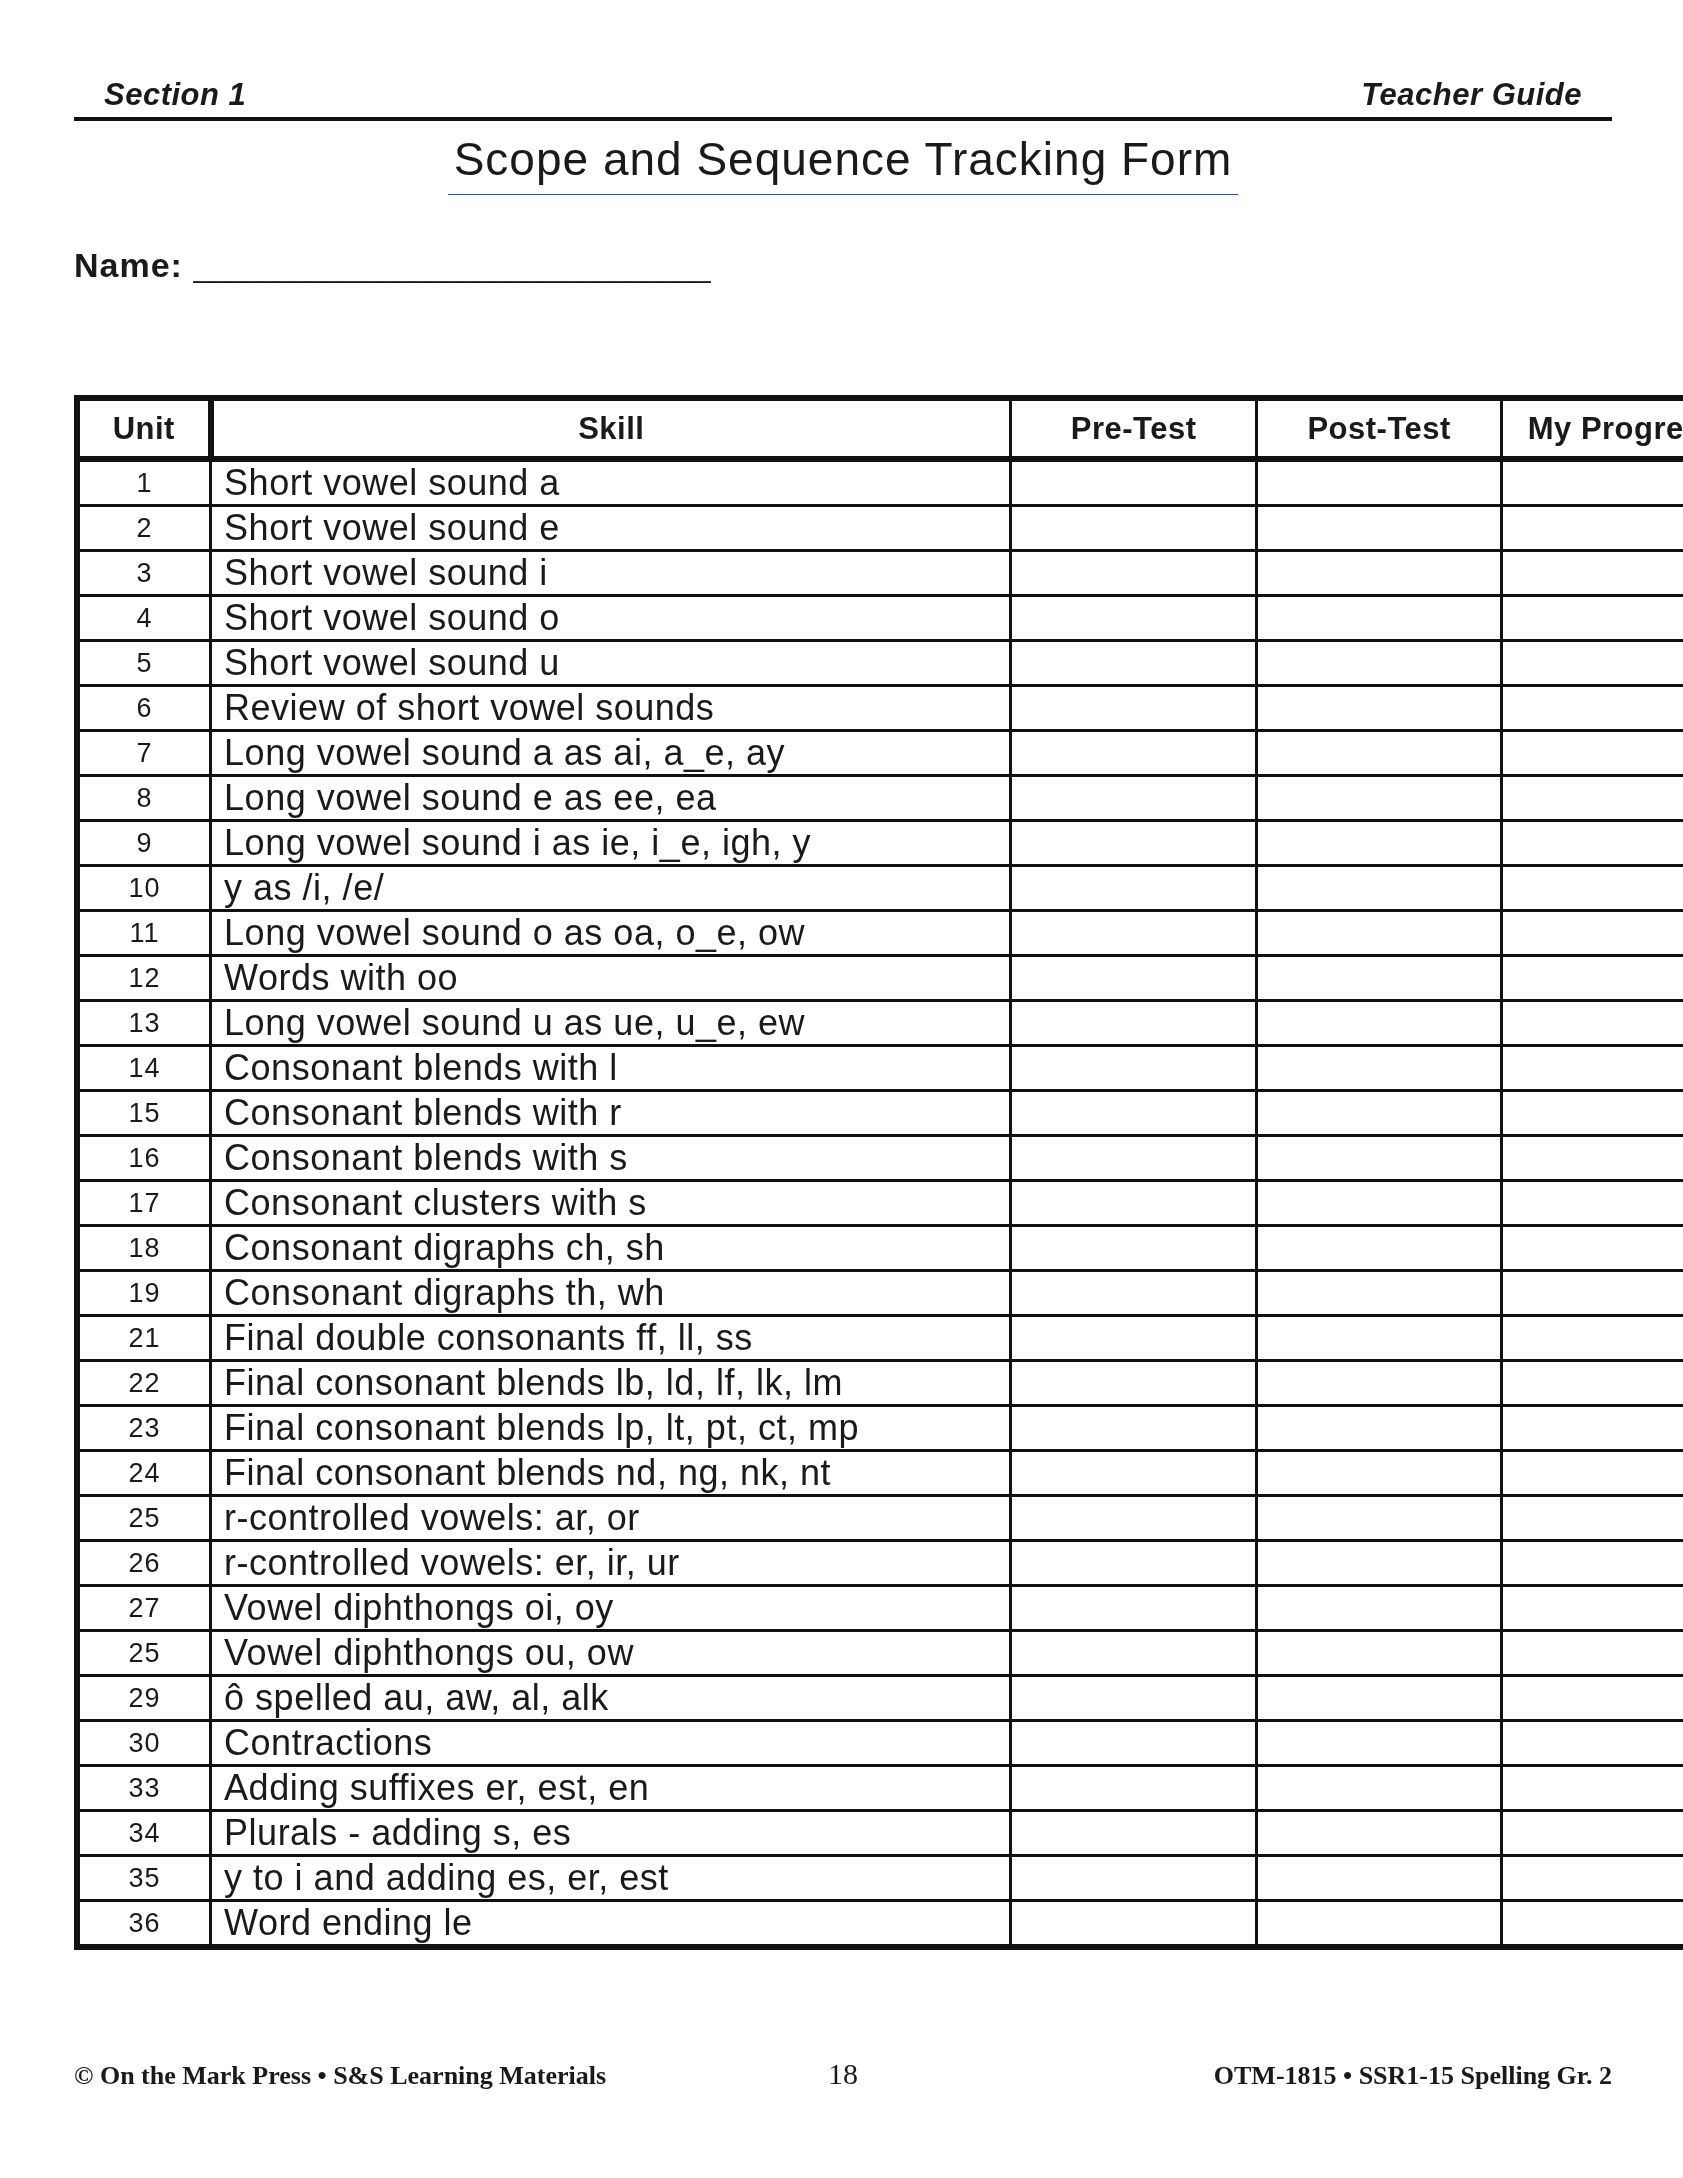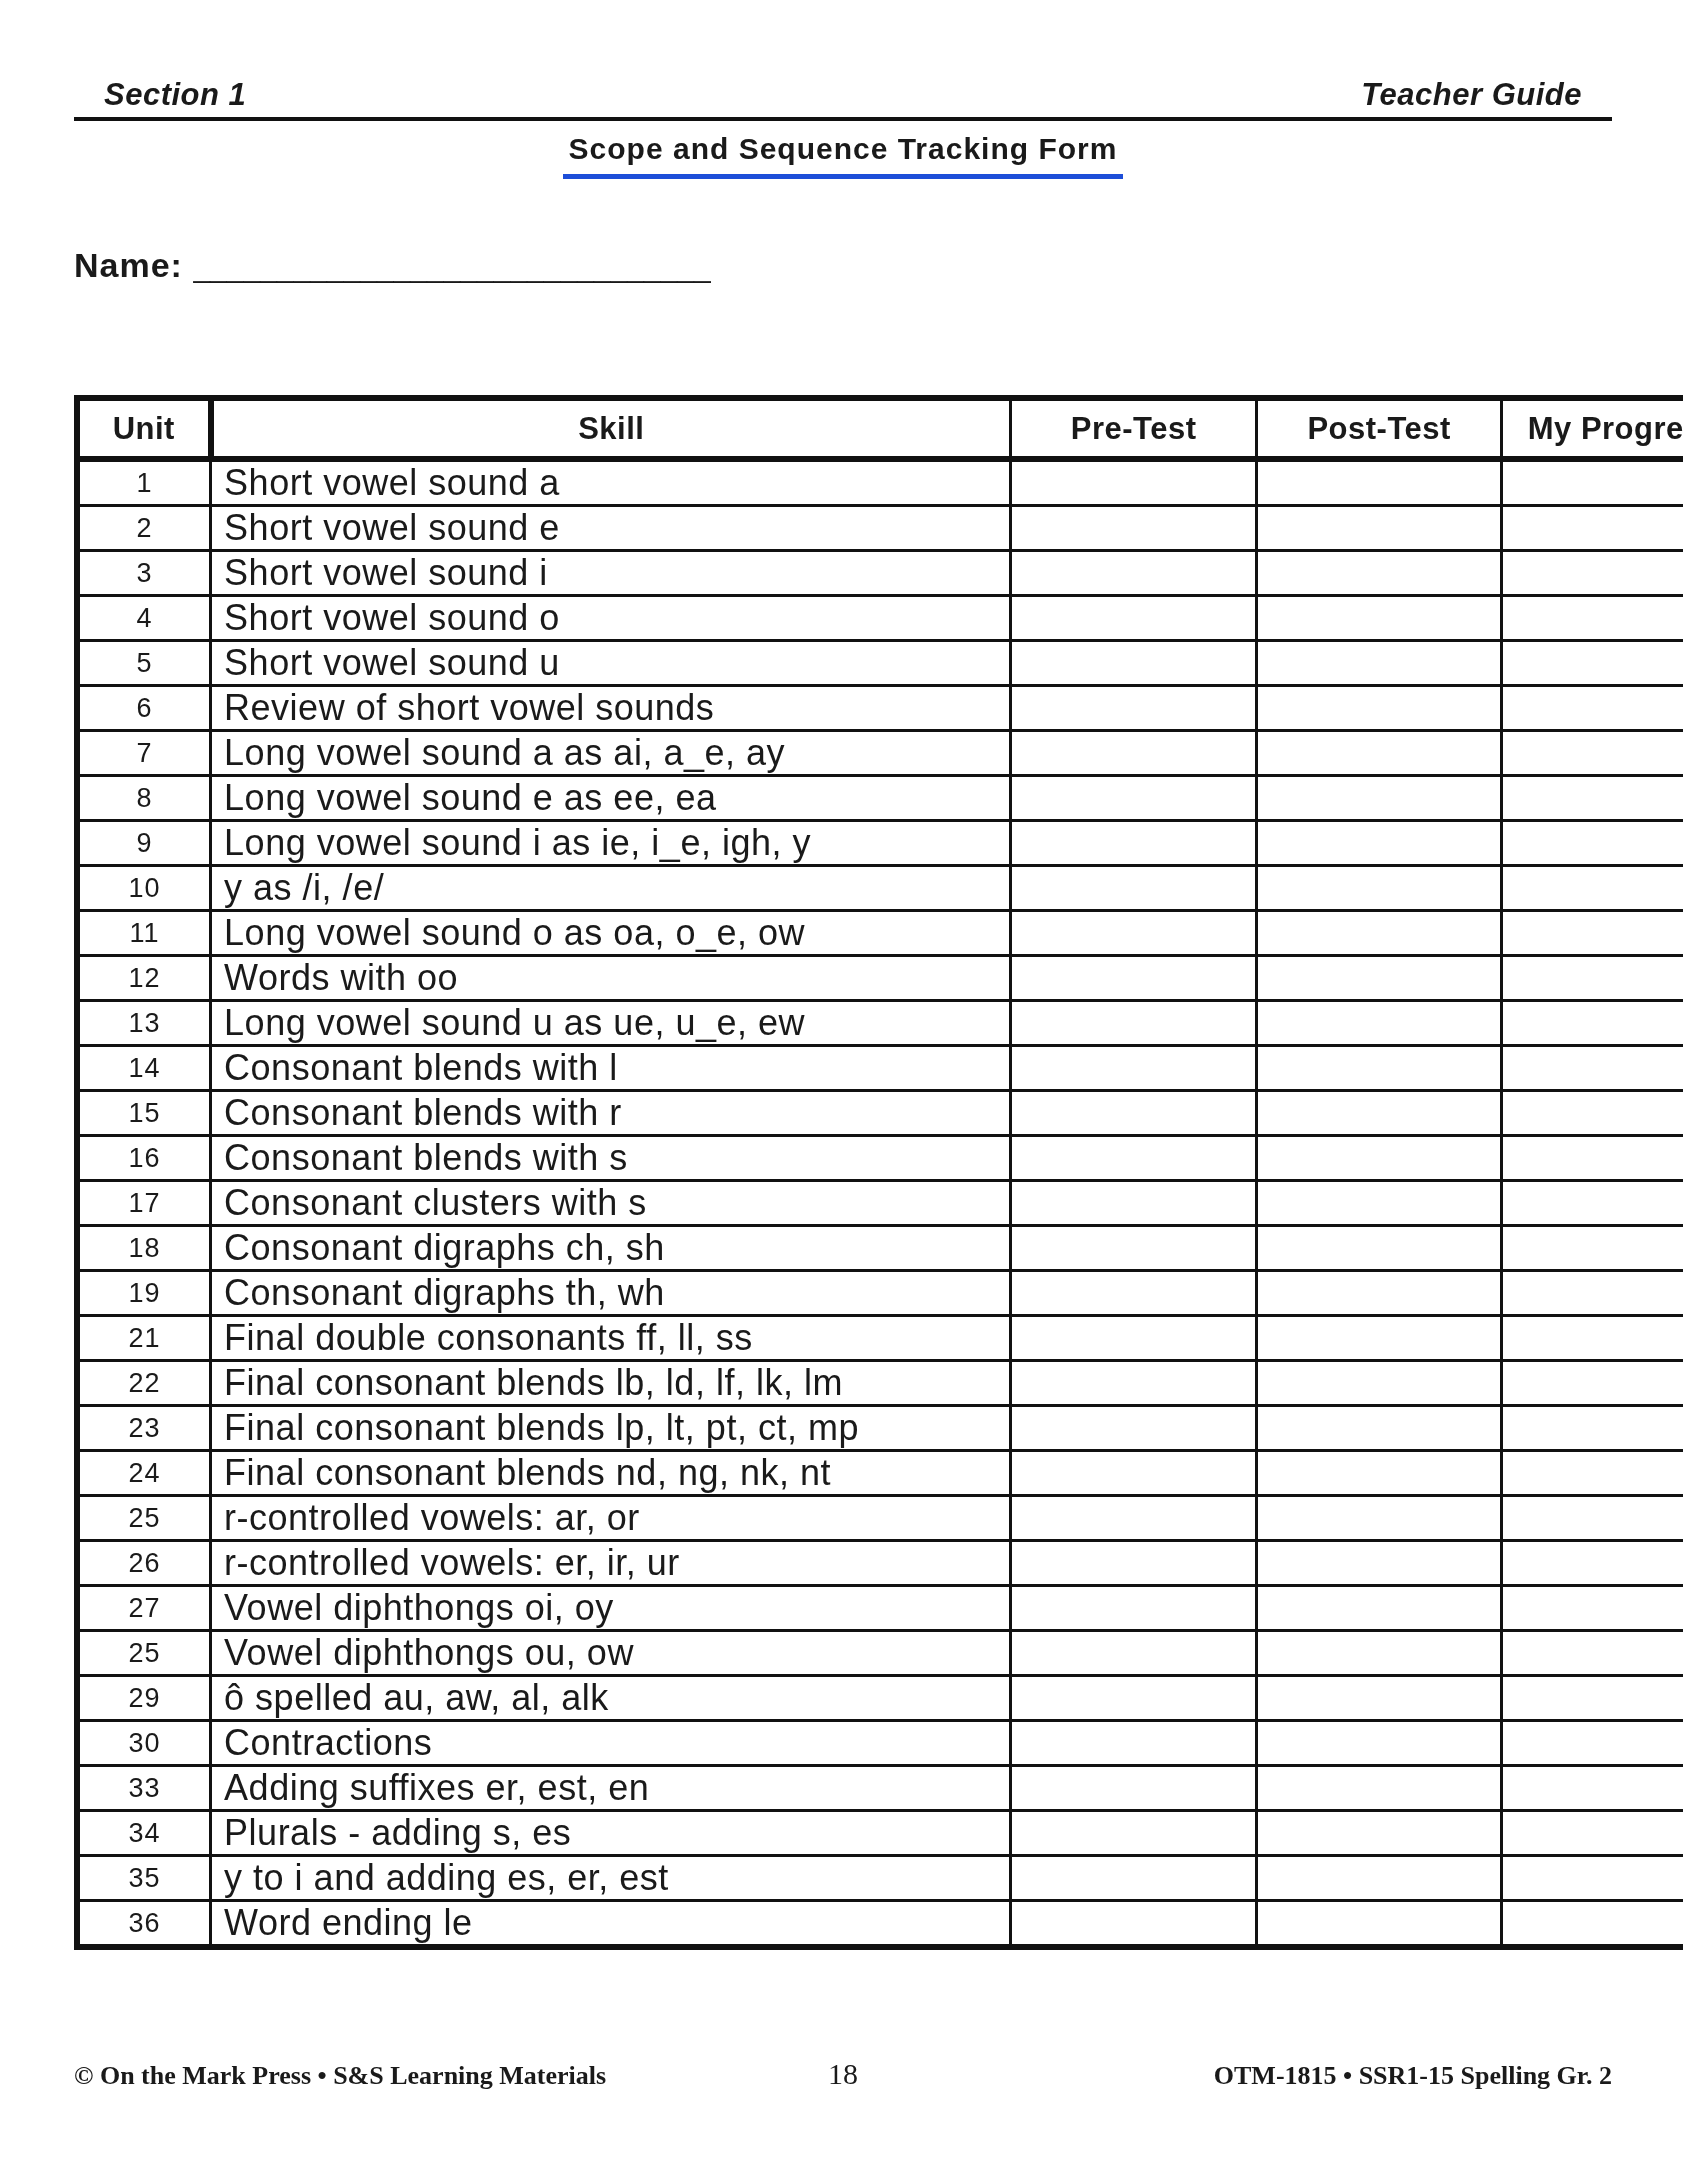--- a/index.html
+++ b/index.html
@@ -34,24 +34,24 @@
   .runhead .right { padding-right: 30px; }
 
   
   .title-wrap {
     position: absolute;
     top: 132px; left: 0; right: 0;
     text-align: center;
   }
   .title {
     display: inline-block;
-    font-size: 30px;
-    font-weight: bold;
+    font-size: 46px;
+    font-weight: normal;
     letter-spacing: 1px;
-    border-bottom: 5px solid #1d4ed8;
+    border-bottom: 1px solid #1d4ed8;
     padding: 0 6px 8px 6px;
   }
 
   
   .name-row {
     position: absolute;
     top: 246px; left: 0;
     font-size: 34px;
     font-weight: bold;
     letter-spacing: 1px;

